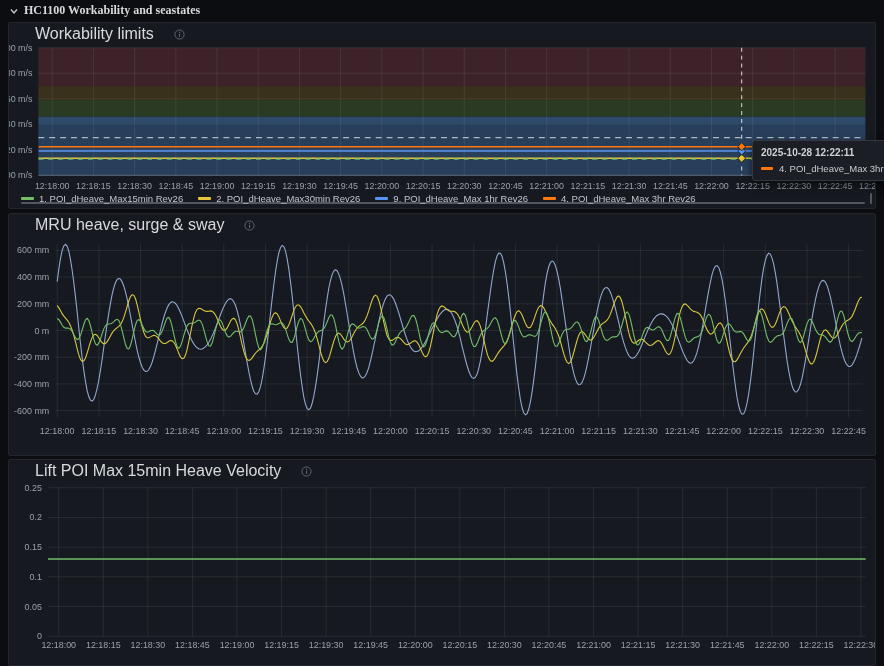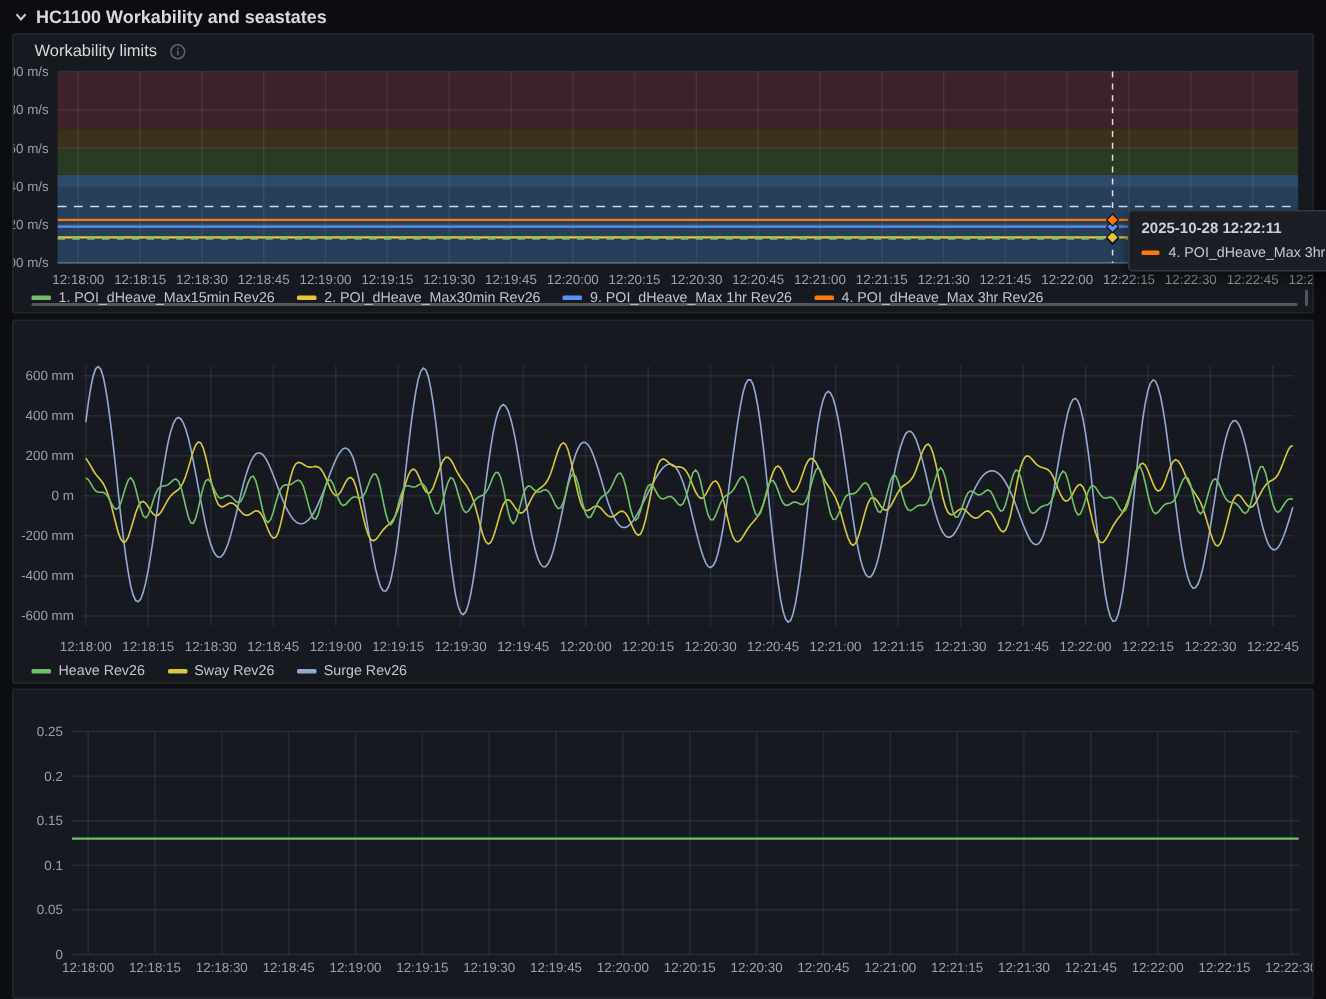--- a/index.html
+++ b/index.html
@@ -1,27 +1,27 @@
 <!DOCTYPE html>
 <html><head>
 <meta charset="utf-8">
 <style>
   html,body{margin:0;padding:0;background:#0c0d11;}
   #screen{position:relative;width:884px;height:666px;overflow:hidden;background:#0c0d11;
           font-family:"Liberation Sans","DejaVu Sans",sans-serif;color:#d8d9da;}
   
-  .row-header{position:absolute;top:0;left:0;right:0;height:21px;display:flex;align-items:center;}
+  .row-header{position:absolute;top:0;left:0;right:0;height:21px;display:flex;align-items:center;font-family:Liberation Serif, serif;}
   .row-toggle{display:flex;align-items:center;gap:5px;background:none;border:none;cursor:pointer;
               color:#d8d9da;font-size:12px;font-weight:bold;padding:0 0 0 9px;font-family:inherit;}
   
   .panel{position:absolute;left:8px;width:868px;background:#161a20;border:1px solid #23262d;
          border-radius:2px;box-sizing:border-box;}
   .panel-header{position:absolute;top:0;left:0;right:0;height:22px;display:flex;align-items:center;
                 gap:6px;padding-left:12px;z-index:3;}
-  .panel-title{margin:2px;font-size:11px;font-weight:500;color:#d8d9da;}
+  .panel-title{margin:14px;font-size:16px;font-weight:500;color:#d8d9da;}
   .info{display:inline-flex;opacity:.55;}
   .chart{position:absolute;inset:0;width:100%;height:100%;display:block;}
   .grid{stroke:rgba(190,200,212,0.10);stroke-width:1;}
   .axisline{stroke:rgba(220,225,230,0.28);stroke-width:1;}
   .tick{fill:#9aa0a8;font-size:9px;}
   .legend{position:absolute;left:12px;display:flex;gap:15px;align-items:center;z-index:3;}
   .legend .li{display:inline-flex;align-items:center;gap:5px;font-size:9.5px;color:#c2c5cb;cursor:pointer;white-space:nowrap;}
   .legend .li i{display:inline-block;width:13px;height:3px;border-radius:1px;}
   
   .hscroll{position:absolute;left:12px;right:10px;bottom:4px;height:2px;background:rgba(200,205,212,0.35);border-radius:2px;z-index:4;}
@@ -152,20 +152,30 @@
         <span class="li">
           <i style="background: rgb(255, 120, 10);"></i>
           <span>4. POI_dHeave_Max 3hr Rev26</span>
         </span>
       </div>
     <div class="hscroll"></div>
     <div class="vscroll"></div>
   </section>
 
   <section class="panel" style="top:213px;height:243px;">
+    <div class="panel-header">
+      <h2 class="panel-title">MRU heave, surge &amp; sway</h2>
+      <span class="info">
+        <svg width="11" height="11" viewBox="0 0 11 11">
+          <circle cx="5.5" cy="5.5" r="4.6" fill="none" stroke="#9aa0a8" stroke-width="1"></circle>
+          <rect x="5" y="4.7" width="1.1" height="3.2" fill="#9aa0a8"></rect>
+          <rect x="5" y="2.7" width="1.1" height="1.2" fill="#9aa0a8"></rect>
+        </svg>
+      </span>
+    </div>
     <svg class="chart" id="chart-1" viewBox="0 0 868 243">
         <defs>
           <clipPath id="clip1">
             <rect x="44" y="22" width="814" height="185"></rect>
           </clipPath>
         </defs>
         <line x1="44" y1="36.730769230769226" x2="858" y2="36.730769230769226" class="grid"></line>
         <text x="38" y="39.730769230769226" class="tick" text-anchor="end">600 mm</text>
         <line x1="44" y1="63.65384615384616" x2="858" y2="63.65384615384616" class="grid"></line>
         <text x="38" y="66.65384615384616" class="tick" text-anchor="end">400 mm</text>
@@ -218,37 +228,33 @@
         <line x1="802" y1="30" x2="802" y2="205" class="grid"></line>
         <text x="802" y="222" class="tick" text-anchor="middle">12:22:30</text>
         <line x1="844" y1="30" x2="844" y2="205" class="grid"></line>
         <text x="844" y="222" class="tick" text-anchor="middle">12:22:45</text>
         <g clip-path="url(#clip1)">
           <path d="M46.0 68.2 L47.7 55.1 L49.4 44.5 L51.0 36.7 L52.7 32.0 L54.4 30.6 L56.1 32.6 L57.8 37.8 L59.4 46.0 L61.1 56.7 L62.8 69.6 L64.5 84.1 L66.2 99.5 L67.8 115.2 L69.5 130.6 L71.2 145.1 L72.9 158.2 L74.6 169.3 L76.2 178.1 L77.9 184.3 L79.6 187.9 L81.3 188.7 L83.0 186.8 L84.6 182.4 L86.3 175.7 L88.0 167.2 L89.7 157.1 L91.4 145.9 L93.0 134.1 L94.7 122.2 L96.4 110.5 L98.1 99.5 L99.8 89.6 L101.4 81.1 L103.1 74.2 L104.8 69.1 L106.5 66.0 L108.2 64.9 L109.8 65.7 L111.5 68.4 L113.2 72.8 L114.9 78.7 L116.6 85.8 L118.2 93.9 L119.9 102.6 L121.6 111.7 L123.3 120.7 L125.0 129.3 L126.6 137.2 L128.3 144.2 L130.0 150.0 L131.7 154.5 L133.4 157.4 L135.0 158.8 L136.7 158.6 L138.4 156.8 L140.1 153.6 L141.8 149.2 L143.4 143.8 L145.1 137.5 L146.8 130.7 L148.5 123.7 L150.2 116.8 L151.8 110.2 L153.5 104.1 L155.2 98.9 L156.9 94.6 L158.6 91.4 L160.2 89.4 L161.9 88.6 L163.6 88.9 L165.3 90.2 L167.0 92.5 L168.6 95.6 L170.3 99.4 L172.0 103.5 L173.7 108.0 L175.4 112.5 L177.0 116.9 L178.7 121.0 L180.4 124.9 L182.1 128.2 L183.8 131.0 L185.4 133.3 L187.1 134.9 L188.8 135.9 L190.5 136.3 L192.2 136.1 L193.8 135.2 L195.5 133.8 L197.2 131.9 L198.9 129.4 L200.6 126.4 L202.2 122.9 L203.9 119.1 L205.6 115.0 L207.3 110.6 L209.0 106.1 L210.6 101.6 L212.3 97.3 L214.0 93.4 L215.7 90.0 L217.4 87.5 L219.0 85.9 L220.7 85.4 L222.4 86.3 L224.1 88.5 L225.8 92.3 L227.4 97.5 L229.1 104.1 L230.8 111.9 L232.5 120.7 L234.2 130.2 L235.8 140.0 L237.5 149.7 L239.2 158.9 L240.9 167.1 L242.6 173.8 L244.2 178.7 L245.9 181.3 L247.6 181.6 L249.3 179.2 L251.0 174.1 L252.6 166.5 L254.3 156.4 L256.0 144.4 L257.7 130.7 L259.4 115.9 L261.0 100.7 L262.7 85.6 L264.4 71.3 L266.1 58.5 L267.8 47.7 L269.4 39.4 L271.1 34.0 L272.8 31.7 L274.5 32.8 L276.2 37.2 L277.8 44.8 L279.5 55.1 L281.2 67.9 L282.9 82.6 L284.6 98.5 L286.2 115.1 L287.9 131.6 L289.6 147.3 L291.3 161.7 L293.0 174.2 L294.6 184.3 L296.3 191.7 L298.0 196.1 L299.7 197.4 L301.4 195.7 L303.0 191.1 L304.7 183.9 L306.4 174.3 L308.1 163.0 L309.8 150.3 L311.4 136.7 L313.1 122.9 L314.8 109.4 L316.5 96.6 L318.2 85.1 L319.8 75.1 L321.5 67.1 L323.2 61.1 L324.9 57.5 L326.6 56.2 L328.2 57.2 L329.9 60.4 L331.6 65.6 L333.3 72.5 L335.0 80.8 L336.6 90.2 L338.3 100.3 L340.0 110.8 L341.7 121.1 L343.4 131.1 L345.0 140.2 L346.7 148.3 L348.4 155.0 L350.1 160.2 L351.8 163.6 L353.4 165.2 L355.1 165.1 L356.8 163.1 L358.5 159.6 L360.2 154.6 L361.8 148.3 L363.5 141.0 L365.2 133.1 L366.9 124.9 L368.6 116.7 L370.2 108.7 L371.9 101.4 L373.6 94.9 L375.3 89.6 L377.0 85.5 L378.6 82.8 L380.3 81.6 L382.0 81.7 L383.7 83.3 L385.4 86.0 L387.0 89.8 L388.7 94.5 L390.4 99.7 L392.1 105.4 L393.8 111.1 L395.4 116.7 L397.1 122.0 L398.8 126.7 L400.5 130.8 L402.2 134.1 L403.8 136.5 L405.5 138.1 L407.2 138.8 L408.9 138.7 L410.6 137.9 L412.2 136.3 L413.9 134.2 L415.6 131.7 L417.3 128.8 L419.0 125.6 L420.6 122.3 L422.3 118.9 L424.0 115.4 L425.7 112.1 L427.4 108.8 L429.0 105.8 L430.7 103.0 L432.4 100.6 L434.1 98.6 L435.8 97.1 L437.4 96.3 L439.1 96.1 L440.8 96.8 L442.5 98.3 L444.2 100.8 L445.8 104.2 L447.5 108.5 L449.2 113.7 L450.9 119.7 L452.6 126.2 L454.2 133.1 L455.9 140.0 L457.6 146.8 L459.3 153.0 L461.0 158.3 L462.6 162.4 L464.3 165.0 L466.0 165.7 L467.7 164.5 L469.4 161.3 L471.0 155.9 L472.7 148.4 L474.4 139.1 L476.1 128.3 L477.8 116.2 L479.4 103.5 L481.1 90.5 L482.8 77.9 L484.5 66.3 L486.2 56.2 L487.8 48.1 L489.5 42.4 L491.2 39.5 L492.9 39.6 L494.6 42.8 L496.2 49.1 L497.9 58.2 L499.6 69.9 L501.3 83.6 L503.0 98.9 L504.6 115.1 L506.3 131.6 L508.0 147.6 L509.7 162.6 L511.4 175.8 L513.0 186.8 L514.7 195.1 L516.4 200.4 L518.1 202.4 L519.8 201.3 L521.4 196.9 L523.1 189.6 L524.8 179.6 L526.5 167.5 L528.2 153.7 L529.8 138.9 L531.5 123.6 L533.2 108.4 L534.9 94.0 L536.6 80.8 L538.2 69.4 L539.9 60.1 L541.6 53.2 L543.3 48.9 L545.0 47.3 L546.6 48.4 L548.3 51.9 L550.0 57.8 L551.7 65.7 L553.4 75.3 L555.0 86.1 L556.7 97.8 L558.4 109.8 L560.1 121.7 L561.8 133.1 L563.4 143.6 L565.1 152.8 L566.8 160.5 L568.5 166.3 L570.2 170.3 L571.8 172.1 L573.5 172.0 L575.2 169.8 L576.9 165.7 L578.6 160.0 L580.2 152.9 L581.9 144.6 L583.6 135.6 L585.3 126.1 L587.0 116.5 L588.6 107.3 L590.3 98.6 L592.0 90.9 L593.7 84.5 L595.4 79.5 L597.0 76.0 L598.7 74.3 L600.4 74.2 L602.1 75.8 L603.8 78.9 L605.4 83.3 L607.1 88.8 L608.8 95.2 L610.5 102.2 L612.2 109.4 L613.8 116.5 L615.5 123.3 L617.2 129.4 L618.9 134.8 L620.6 139.1 L622.2 142.4 L623.9 144.5 L625.6 145.4 L627.3 145.1 L629.0 143.9 L630.6 141.7 L632.3 138.8 L634.0 135.3 L635.7 131.4 L637.4 127.3 L639.0 123.1 L640.7 119.1 L642.4 115.2 L644.1 111.7 L645.8 108.7 L647.4 106.0 L649.1 103.9 L650.8 102.3 L652.5 101.3 L654.2 100.7 L655.8 100.7 L657.5 101.2 L659.2 102.3 L660.9 103.8 L662.6 105.9 L664.2 108.4 L665.9 111.5 L667.6 115.0 L669.3 118.9 L671.0 123.2 L672.6 127.6 L674.3 132.2 L676.0 136.6 L677.7 140.8 L679.4 144.5 L681.0 147.5 L682.7 149.5 L684.4 150.4 L686.1 149.9 L687.8 148.0 L689.4 144.6 L691.1 139.6 L692.8 133.2 L694.5 125.4 L696.2 116.5 L697.8 106.9 L699.5 96.8 L701.2 86.8 L702.9 77.2 L704.6 68.6 L706.2 61.3 L707.9 55.9 L709.6 52.7 L711.3 52.0 L713.0 53.9 L714.6 58.5 L716.3 65.8 L718.0 75.4 L719.7 87.2 L721.4 100.7 L723.0 115.3 L724.7 130.5 L726.4 145.6 L728.1 160.1 L729.8 173.2 L731.4 184.4 L733.1 193.1 L734.8 199.1 L736.5 201.9 L738.2 201.5 L739.8 197.8 L741.5 191.0 L743.2 181.4 L744.9 169.4 L746.6 155.4 L748.2 140.0 L749.9 123.9 L751.6 107.8 L753.3 92.2 L755.0 77.8 L756.6 65.1 L758.3 54.6 L760.0 46.7 L761.7 41.7 L763.4 39.6 L765.0 40.4 L766.7 44.2 L768.4 50.5 L770.1 59.3 L771.8 69.9 L773.4 82.1 L775.1 95.2 L776.8 108.7 L778.5 122.2 L780.2 135.2 L781.8 147.1 L783.5 157.6 L785.2 166.3 L786.9 173.0 L788.6 177.4 L790.2 179.5 L791.9 179.3 L793.6 176.8 L795.3 172.2 L797.0 165.7 L798.6 157.6 L800.3 148.3 L802.0 138.0 L803.7 127.2 L805.4 116.4 L807.0 105.8 L808.7 95.9 L810.4 87.1 L812.1 79.6 L813.8 73.7 L815.4 69.6 L817.1 67.3 L818.8 67.0 L820.5 68.6 L822.2 72.0 L823.8 77.0 L825.5 83.3 L827.2 90.8 L828.9 99.0 L830.6 107.6 L832.2 116.2 L833.9 124.6 L835.6 132.4 L837.3 139.2 L839.0 144.9 L840.6 149.3 L842.3 152.2 L844.0 153.7 L845.7 153.7 L847.4 152.3 L849.0 149.6 L850.7 145.9 L852.4 141.3 L854.1 136.1 L855.8 130.6 L857.4 125.0 " fill="none" stroke="#93a7cf" stroke-width="1.1"></path>
           <path d="M46.0 92.3 L47.7 94.7 L49.4 97.6 L51.0 100.5 L52.7 103.0 L54.4 105.0 L56.1 107.0 L57.8 109.4 L59.4 112.6 L61.1 117.1 L62.8 122.7 L64.5 129.3 L66.2 136.1 L67.8 142.1 L69.5 146.6 L71.2 148.7 L72.9 148.1 L74.6 145.1 L76.2 140.2 L77.9 134.4 L79.6 128.8 L81.3 124.4 L83.0 121.8 L84.6 121.3 L86.3 122.5 L88.0 125.0 L89.7 127.7 L91.4 129.9 L93.0 130.9 L94.7 130.5 L96.4 128.7 L98.1 125.9 L99.8 122.8 L101.4 119.9 L103.1 117.5 L104.8 115.9 L106.5 114.6 L108.2 113.4 L109.8 111.5 L111.5 108.5 L113.2 104.2 L114.9 98.9 L116.6 93.0 L118.2 87.5 L119.9 83.3 L121.6 81.3 L123.3 82.0 L125.0 85.5 L126.6 91.4 L128.3 98.7 L130.0 106.6 L131.7 113.8 L133.4 119.5 L135.0 123.2 L136.7 124.8 L138.4 124.8 L140.1 123.9 L141.8 122.9 L143.4 122.3 L145.1 122.7 L146.8 124.0 L148.5 126.0 L150.2 128.1 L151.8 129.8 L153.5 130.6 L155.2 130.5 L156.9 129.6 L158.6 128.4 L160.2 127.6 L161.9 127.8 L163.6 129.3 L165.3 132.3 L167.0 136.3 L168.6 140.5 L170.3 144.1 L172.0 145.9 L173.7 145.4 L175.4 142.2 L177.0 136.4 L178.7 128.7 L180.4 120.1 L182.1 111.7 L183.8 104.5 L185.4 99.2 L187.1 96.1 L188.8 95.0 L190.5 95.3 L192.2 96.3 L193.8 97.4 L195.5 98.1 L197.2 98.2 L198.9 98.0 L200.6 97.7 L202.2 98.1 L203.9 99.4 L205.6 101.9 L207.3 105.4 L209.0 109.4 L210.6 113.2 L212.3 116.0 L214.0 117.4 L215.7 116.9 L217.4 114.8 L219.0 111.6 L220.7 108.2 L222.4 105.8 L224.1 105.1 L225.8 106.7 L227.4 110.8 L229.1 116.9 L230.8 124.3 L232.5 131.9 L234.2 138.6 L235.8 143.7 L237.5 146.8 L239.2 147.7 L240.9 146.9 L242.6 145.0 L244.2 142.6 L245.9 140.4 L247.6 138.6 L249.3 137.1 L251.0 135.6 L252.6 133.5 L254.3 130.5 L256.0 126.3 L257.7 121.0 L259.4 115.0 L261.0 109.0 L262.7 104.0 L264.4 100.7 L266.1 99.5 L267.8 100.6 L269.4 103.5 L271.1 107.5 L272.8 111.6 L274.5 114.6 L276.2 115.9 L277.8 115.0 L279.5 112.0 L281.2 107.4 L282.9 102.3 L284.6 97.4 L286.2 93.7 L287.9 91.7 L289.6 91.7 L291.3 93.3 L293.0 96.1 L294.6 99.5 L296.3 102.7 L298.0 105.5 L299.7 107.9 L301.4 110.0 L303.0 112.5 L304.7 115.8 L306.4 120.1 L308.1 125.7 L309.8 132.0 L311.4 138.5 L313.1 144.2 L314.8 148.2 L316.5 149.9 L318.2 148.9 L319.8 145.5 L321.5 140.2 L323.2 134.1 L324.9 128.2 L326.6 123.5 L328.2 120.8 L329.9 120.1 L331.6 121.2 L333.3 123.5 L335.0 126.1 L336.6 128.2 L338.3 129.1 L340.0 128.6 L341.7 126.6 L343.4 123.7 L345.0 120.5 L346.7 117.4 L348.4 115.0 L350.1 113.3 L351.8 112.1 L353.4 110.9 L355.1 109.2 L356.8 106.4 L358.5 102.5 L360.2 97.5 L361.8 92.1 L363.5 87.0 L365.2 83.3 L366.9 81.8 L368.6 83.0 L370.2 86.9 L371.9 93.2 L373.6 100.9 L375.3 109.0 L377.0 116.4 L378.6 122.2 L380.3 125.9 L382.0 127.5 L383.7 127.4 L385.4 126.4 L387.0 125.1 L388.7 124.4 L390.4 124.6 L392.1 125.7 L393.8 127.5 L395.4 129.5 L397.1 131.0 L398.8 131.7 L400.5 131.4 L402.2 130.4 L403.8 129.0 L405.5 128.0 L407.2 127.9 L408.9 129.2 L410.6 131.8 L412.2 135.4 L413.9 139.3 L415.6 142.5 L417.3 144.0 L419.0 143.1 L420.6 139.5 L422.3 133.5 L424.0 125.6 L425.7 117.0 L427.4 108.6 L429.0 101.5 L430.7 96.4 L432.4 93.5 L434.1 92.7 L435.8 93.4 L437.4 94.8 L439.1 96.4 L440.8 97.5 L442.5 98.0 L444.2 98.1 L445.8 98.2 L447.5 98.8 L449.2 100.4 L450.9 103.1 L452.6 106.7 L454.2 110.9 L455.9 114.8 L457.6 117.7 L459.3 119.2 L461.0 118.8 L462.6 116.7 L464.3 113.7 L466.0 110.4 L467.7 108.1 L469.4 107.5 L471.0 109.2 L472.7 113.3 L474.4 119.4 L476.1 126.6 L477.8 134.0 L479.4 140.5 L481.1 145.3 L482.8 148.0 L484.5 148.5 L486.2 147.2 L487.8 144.8 L489.5 142.0 L491.2 139.3 L492.9 137.0 L494.6 135.1 L496.2 133.3 L497.9 131.0 L499.6 127.8 L501.3 123.5 L503.0 118.2 L504.6 112.3 L506.3 106.4 L508.0 101.6 L509.7 98.4 L511.4 97.5 L513.0 98.8 L514.7 101.9 L516.4 106.1 L518.1 110.3 L519.8 113.5 L521.4 114.9 L523.1 114.2 L524.8 111.4 L526.5 107.0 L528.2 102.0 L529.8 97.4 L531.5 94.0 L533.2 92.4 L534.9 92.7 L536.6 94.7 L538.2 97.9 L539.9 101.5 L541.6 105.1 L543.3 108.2 L545.0 110.8 L546.6 113.1 L548.3 115.7 L550.0 118.9 L551.7 123.1 L553.4 128.5 L555.0 134.5 L556.7 140.6 L558.4 145.9 L560.1 149.5 L561.8 150.8 L563.4 149.4 L565.1 145.5 L566.8 139.9 L568.5 133.4 L570.2 127.3 L571.8 122.4 L573.5 119.4 L575.2 118.6 L576.9 119.6 L578.6 121.8 L580.2 124.3 L581.9 126.3 L583.6 127.2 L585.3 126.5 L587.0 124.5 L588.6 121.5 L590.3 118.2 L592.0 115.1 L593.7 112.6 L595.4 110.9 L597.0 109.8 L598.7 108.7 L600.4 107.1 L602.1 104.7 L603.8 101.0 L605.4 96.5 L607.1 91.5 L608.8 86.9 L610.5 83.7 L612.2 82.7 L613.8 84.3 L615.5 88.7 L617.2 95.3 L618.9 103.4 L620.6 111.7 L622.2 119.2 L623.9 125.0 L625.6 128.7 L627.3 130.2 L629.0 130.0 L630.6 128.8 L632.3 127.3 L634.0 126.4 L635.7 126.3 L637.4 127.3 L639.0 128.9 L640.7 130.6 L642.4 132.0 L644.1 132.5 L645.8 132.1 L647.4 130.8 L649.1 129.3 L650.8 128.0 L652.5 127.7 L654.2 128.7 L655.8 131.0 L657.5 134.3 L659.2 137.8 L660.9 140.6 L662.6 141.8 L664.2 140.6 L665.9 136.8 L667.6 130.5 L669.3 122.6 L671.0 113.8 L672.6 105.5 L674.3 98.5 L676.0 93.7 L677.7 91.1 L679.4 90.7 L681.0 91.8 L682.7 93.7 L684.4 95.7 L686.1 97.2 L687.8 98.2 L689.4 98.6 L691.1 99.1 L692.8 100.0 L694.5 101.7 L696.2 104.6 L697.8 108.3 L699.5 112.6 L701.2 116.6 L702.9 119.6 L704.6 121.1 L706.2 120.7 L707.9 118.8 L709.6 115.8 L711.3 112.6 L713.0 110.4 L714.6 109.8 L716.3 111.5 L718.0 115.6 L719.7 121.6 L721.4 128.7 L723.0 135.9 L724.7 142.2 L726.4 146.6 L728.1 148.9 L729.8 148.9 L731.4 147.1 L733.1 144.2 L734.8 140.9 L736.5 137.8 L738.2 135.1 L739.8 132.8 L741.5 130.7 L743.2 128.2 L744.9 124.9 L746.6 120.6 L748.2 115.3 L749.9 109.5 L751.6 103.9 L753.3 99.2 L755.0 96.3 L756.6 95.6 L758.3 97.1 L760.0 100.5 L761.7 104.9 L763.4 109.3 L765.0 112.7 L766.7 114.3 L768.4 113.7 L770.1 111.1 L771.8 106.9 L773.4 102.2 L775.1 97.8 L776.8 94.6 L778.5 93.3 L780.2 94.0 L781.8 96.3 L783.5 99.8 L785.2 103.8 L786.9 107.7 L788.6 111.0 L790.2 113.8 L791.9 116.2 L793.6 118.8 L795.3 121.9 L797.0 126.0 L798.6 131.1 L800.3 136.8 L802.0 142.5 L803.7 147.4 L805.4 150.5 L807.0 151.3 L808.7 149.5 L810.4 145.2 L812.1 139.2 L813.8 132.4 L815.4 126.0 L817.1 120.9 L818.8 117.8 L820.5 116.8 L822.2 117.7 L823.8 119.9 L825.5 122.4 L827.2 124.4 L828.9 125.2 L830.6 124.5 L832.2 122.4 L833.9 119.3 L835.6 116.0 L837.3 112.8 L839.0 110.4 L840.6 108.7 L842.3 107.6 L844.0 106.7 L845.7 105.4 L847.4 103.2 L849.0 99.9 L850.7 95.8 L852.4 91.2 L854.1 87.1 L855.8 84.4 L857.4 83.9 " fill="none" stroke="#d8c83f" stroke-width="1.1"></path>
           <path d="M46.0 105.4 L47.7 106.6 L49.4 109.3 L51.0 112.2 L52.7 114.3 L54.4 115.1 L56.1 115.1 L57.8 115.2 L59.4 116.2 L61.1 118.5 L62.8 121.7 L64.5 124.9 L66.2 126.6 L67.8 125.8 L69.5 122.4 L71.2 117.0 L72.9 111.2 L74.6 106.8 L76.2 105.3 L77.9 107.5 L79.6 112.9 L81.3 119.9 L83.0 126.6 L84.6 131.1 L86.3 132.3 L88.0 130.2 L89.7 125.8 L91.4 120.5 L93.0 115.8 L94.7 112.7 L96.4 111.2 L98.1 110.9 L99.8 110.7 L101.4 110.0 L103.1 108.5 L104.8 106.9 L106.5 106.2 L108.2 107.5 L109.8 111.3 L111.5 117.6 L113.2 124.9 L114.9 131.6 L116.6 135.7 L118.2 136.1 L119.9 132.6 L121.6 126.1 L123.3 118.4 L125.0 111.6 L126.6 107.4 L128.3 106.4 L130.0 108.3 L131.7 111.9 L133.4 115.6 L135.0 118.2 L136.7 119.2 L138.4 118.7 L140.1 117.7 L141.8 117.2 L143.4 117.8 L145.1 119.3 L146.8 121.2 L148.5 122.2 L150.2 121.3 L151.8 118.2 L153.5 113.5 L155.2 108.5 L156.9 104.9 L158.6 104.3 L160.2 107.3 L161.9 113.5 L163.6 121.3 L165.3 128.8 L167.0 133.9 L168.6 135.5 L170.3 133.4 L172.0 128.5 L173.7 122.4 L175.4 116.7 L177.0 112.7 L178.7 110.7 L180.4 110.1 L182.1 110.2 L183.8 109.9 L185.4 109.0 L187.1 107.7 L188.8 107.0 L190.5 107.8 L192.2 111.0 L193.8 116.4 L195.5 122.9 L197.2 129.0 L198.9 132.8 L200.6 133.2 L202.2 130.0 L203.9 123.9 L205.6 116.7 L207.3 110.5 L209.0 107.0 L210.6 106.9 L212.3 109.8 L214.0 114.6 L215.7 119.4 L217.4 122.8 L219.0 124.1 L220.7 123.4 L222.4 121.4 L224.1 119.5 L225.8 118.3 L227.4 118.3 L229.1 118.7 L230.8 118.8 L232.5 117.6 L234.2 114.7 L235.8 110.4 L237.5 105.9 L239.2 103.0 L240.9 102.9 L242.6 106.3 L244.2 112.9 L245.9 121.3 L247.6 129.3 L249.3 134.9 L251.0 136.9 L252.6 134.9 L254.3 129.9 L256.0 123.5 L257.7 117.4 L259.4 113.0 L261.0 110.9 L262.7 110.6 L264.4 111.2 L266.1 111.6 L267.8 111.4 L269.4 110.4 L271.1 109.6 L272.8 109.8 L274.5 111.9 L276.2 115.9 L277.8 121.1 L279.5 126.1 L281.2 129.3 L282.9 129.4 L284.6 126.1 L286.2 120.3 L287.9 113.6 L289.6 108.1 L291.3 105.3 L293.0 106.2 L294.6 110.3 L296.3 116.3 L298.0 122.4 L299.7 126.9 L301.4 128.8 L303.0 128.0 L304.7 125.5 L306.4 122.5 L308.1 119.9 L309.8 118.4 L311.4 117.7 L313.1 117.0 L314.8 115.5 L316.5 112.7 L318.2 108.7 L319.8 104.6 L321.5 101.9 L323.2 101.9 L324.9 105.3 L326.6 111.8 L328.2 120.1 L329.9 128.2 L331.6 134.0 L333.3 136.2 L335.0 134.4 L336.6 129.4 L338.3 122.9 L340.0 116.8 L341.7 112.6 L343.4 110.8 L345.0 111.2 L346.7 112.8 L348.4 114.4 L350.1 115.1 L351.8 114.7 L353.4 113.8 L355.1 113.4 L356.8 114.3 L358.5 116.7 L360.2 120.4 L361.8 124.0 L363.5 126.1 L365.2 125.6 L366.9 122.1 L368.6 116.4 L370.2 110.0 L371.9 104.9 L373.6 102.8 L375.3 104.4 L377.0 109.5 L378.6 116.6 L380.3 123.9 L382.0 129.5 L383.7 132.1 L385.4 131.7 L387.0 128.9 L388.7 125.1 L390.4 121.6 L392.1 119.0 L393.8 117.6 L395.4 116.5 L397.1 115.0 L398.8 112.5 L400.5 109.0 L402.2 105.2 L403.8 102.6 L405.5 102.3 L407.2 105.2 L408.9 111.1 L410.6 118.8 L412.2 126.4 L413.9 131.9 L415.6 134.0 L417.3 132.1 L419.0 127.1 L420.6 120.6 L422.3 114.7 L424.0 110.8 L425.7 109.7 L427.4 111.2 L429.0 114.1 L430.7 117.1 L432.4 119.1 L434.1 119.6 L435.8 118.9 L437.4 118.1 L439.1 117.9 L440.8 118.9 L442.5 120.9 L444.2 123.1 L445.8 124.0 L447.5 122.8 L449.2 119.0 L450.9 113.2 L452.6 106.9 L454.2 102.0 L455.9 100.2 L457.6 102.2 L459.3 107.9 L461.0 115.8 L462.6 123.9 L464.3 130.3 L466.0 133.6 L467.7 133.5 L469.4 130.7 L471.0 126.5 L472.7 122.3 L474.4 119.3 L476.1 117.5 L477.8 116.6 L479.4 115.6 L481.1 113.8 L482.8 111.0 L484.5 107.7 L486.2 105.2 L487.8 104.6 L489.5 106.8 L491.2 111.7 L492.9 118.3 L494.6 124.9 L496.2 129.6 L497.9 131.1 L499.6 128.8 L501.3 123.6 L503.0 117.1 L504.6 111.2 L506.3 107.6 L508.0 107.3 L509.7 109.9 L511.4 114.2 L513.0 118.8 L514.7 122.3 L516.4 123.9 L518.1 123.8 L519.8 122.8 L521.4 121.9 L523.1 121.7 L524.8 122.4 L526.5 123.3 L528.2 123.3 L529.8 121.5 L531.5 117.4 L533.2 111.6 L534.9 105.3 L536.6 100.4 L538.2 98.5 L539.9 100.6 L541.6 106.3 L543.3 114.4 L545.0 122.9 L546.6 129.7 L548.3 133.3 L550.0 133.4 L551.7 130.4 L553.4 125.9 L555.0 121.5 L556.7 118.2 L558.4 116.6 L560.1 116.2 L561.8 116.2 L563.4 115.5 L565.1 113.9 L566.8 111.6 L568.5 109.5 L570.2 108.7 L571.8 110.1 L573.5 113.8 L575.2 119.1 L576.9 124.5 L578.6 128.1 L580.2 128.6 L581.9 125.7 L583.6 120.0 L585.3 113.2 L587.0 107.2 L588.6 103.8 L590.3 104.0 L592.0 107.5 L593.7 113.1 L595.4 119.2 L597.0 124.1 L598.7 126.9 L600.4 127.5 L602.1 126.5 L603.8 125.1 L605.4 124.1 L607.1 123.8 L608.8 123.9 L610.5 123.4 L612.2 121.4 L613.8 117.4 L615.5 111.8 L617.2 105.7 L618.9 100.8 L620.6 98.7 L622.2 100.5 L623.9 105.8 L625.6 113.6 L627.3 121.8 L629.0 128.5 L630.6 131.9 L632.3 131.7 L634.0 128.5 L635.7 123.6 L637.4 118.8 L639.0 115.5 L640.7 114.3 L642.4 114.7 L644.1 115.9 L645.8 116.9 L647.4 116.8 L649.1 115.7 L650.8 114.3 L652.5 113.6 L654.2 114.5 L655.8 117.2 L657.5 121.2 L659.2 125.3 L660.9 127.7 L662.6 127.3 L664.2 123.7 L665.9 117.4 L667.6 110.1 L669.3 103.8 L671.0 100.3 L672.6 100.6 L674.3 104.7 L676.0 111.2 L677.7 118.4 L679.4 124.4 L681.0 128.2 L682.7 129.3 L684.4 128.5 L686.1 126.8 L687.8 125.2 L689.4 124.3 L691.1 123.9 L692.8 123.4 L694.5 121.7 L696.2 118.3 L697.8 113.3 L699.5 107.7 L701.2 103.1 L702.9 101.0 L704.6 102.3 L706.2 107.0 L707.9 114.1 L709.6 121.6 L711.3 127.6 L713.0 130.4 L714.6 129.6 L716.3 125.7 L718.0 120.2 L719.7 114.9 L721.4 111.5 L723.0 110.5 L724.7 111.8 L726.4 114.4 L728.1 117.0 L729.8 118.7 L731.4 119.1 L733.1 118.7 L734.8 118.4 L736.5 118.9 L738.2 120.9 L739.8 123.9 L741.5 126.9 L743.2 128.4 L744.9 127.2 L746.6 123.0 L748.2 116.3 L749.9 108.6 L751.6 101.9 L753.3 98.1 L755.0 98.4 L756.6 102.5 L758.3 109.4 L760.0 117.1 L761.7 123.8 L763.4 128.1 L765.0 129.5 L766.7 128.6 L768.4 126.5 L770.1 124.4 L771.8 123.0 L773.4 122.6 L775.1 122.3 L776.8 121.4 L778.5 119.1 L780.2 115.3 L781.8 110.8 L783.5 106.8 L785.2 104.8 L786.9 105.8 L788.6 109.9 L790.2 116.1 L791.9 122.7 L793.6 127.7 L795.3 129.6 L797.0 127.9 L798.6 123.1 L800.3 116.7 L802.0 110.8 L803.7 106.9 L805.4 106.0 L807.0 108.0 L808.7 111.7 L810.4 115.9 L812.1 119.2 L813.8 121.2 L815.4 121.8 L817.1 121.9 L818.8 122.4 L820.5 123.9 L822.2 126.1 L823.8 128.4 L825.5 129.3 L827.2 127.8 L828.9 123.4 L830.6 116.6 L832.2 108.8 L833.9 102.0 L835.6 98.0 L837.3 98.0 L839.0 101.9 L840.6 108.7 L842.3 116.5 L844.0 123.2 L845.7 127.4 L847.4 128.6 L849.0 127.3 L850.7 124.5 L852.4 121.8 L854.1 120.0 L855.8 119.5 L857.4 119.7 " fill="none" stroke="#73bf69" stroke-width="1.1"></path>
         </g>
       </svg>
-    <div class="legend" id="legend-1" style="top:228px;">
-        <span class="li">
-          <i style="background: rgb(115, 191, 105);"></i>
-          <span>Heave Rev26</span>
-        </span>
-        <span class="li">
-          <i style="background: rgb(216, 200, 63);"></i>
-          <span>Sway Rev26</span>
-        </span>
-        <span class="li">
-          <i style="background: rgb(147, 167, 207);"></i>
-          <span>Surge Rev26</span>
-        </span>
-      </div>
   </section>
 
   <section class="panel" style="top:459px;height:207px;">
+    <div class="panel-header">
+      <h2 class="panel-title">Lift POI Max 15min Heave Velocity</h2>
+      <span class="info">
+        <svg width="11" height="11" viewBox="0 0 11 11">
+          <circle cx="5.5" cy="5.5" r="4.6" fill="none" stroke="#9aa0a8" stroke-width="1"></circle>
+          <rect x="5" y="4.7" width="1.1" height="3.2" fill="#9aa0a8"></rect>
+          <rect x="5" y="2.7" width="1.1" height="1.2" fill="#9aa0a8"></rect>
+        </svg>
+      </span>
+    </div>
     <svg class="chart" id="chart-2" viewBox="0 0 868 207">
         <defs>
           <clipPath id="clip2">
             <rect x="36" y="20" width="826" height="160"></rect>
           </clipPath>
         </defs>
         <line x1="36" y1="28" x2="862" y2="28" class="grid"></line>
         <text x="30" y="31" class="tick" text-anchor="end">0.25</text>
         <line x1="36" y1="58" x2="862" y2="58" class="grid"></line>
         <text x="30" y="61" class="tick" text-anchor="end">0.2</text>

